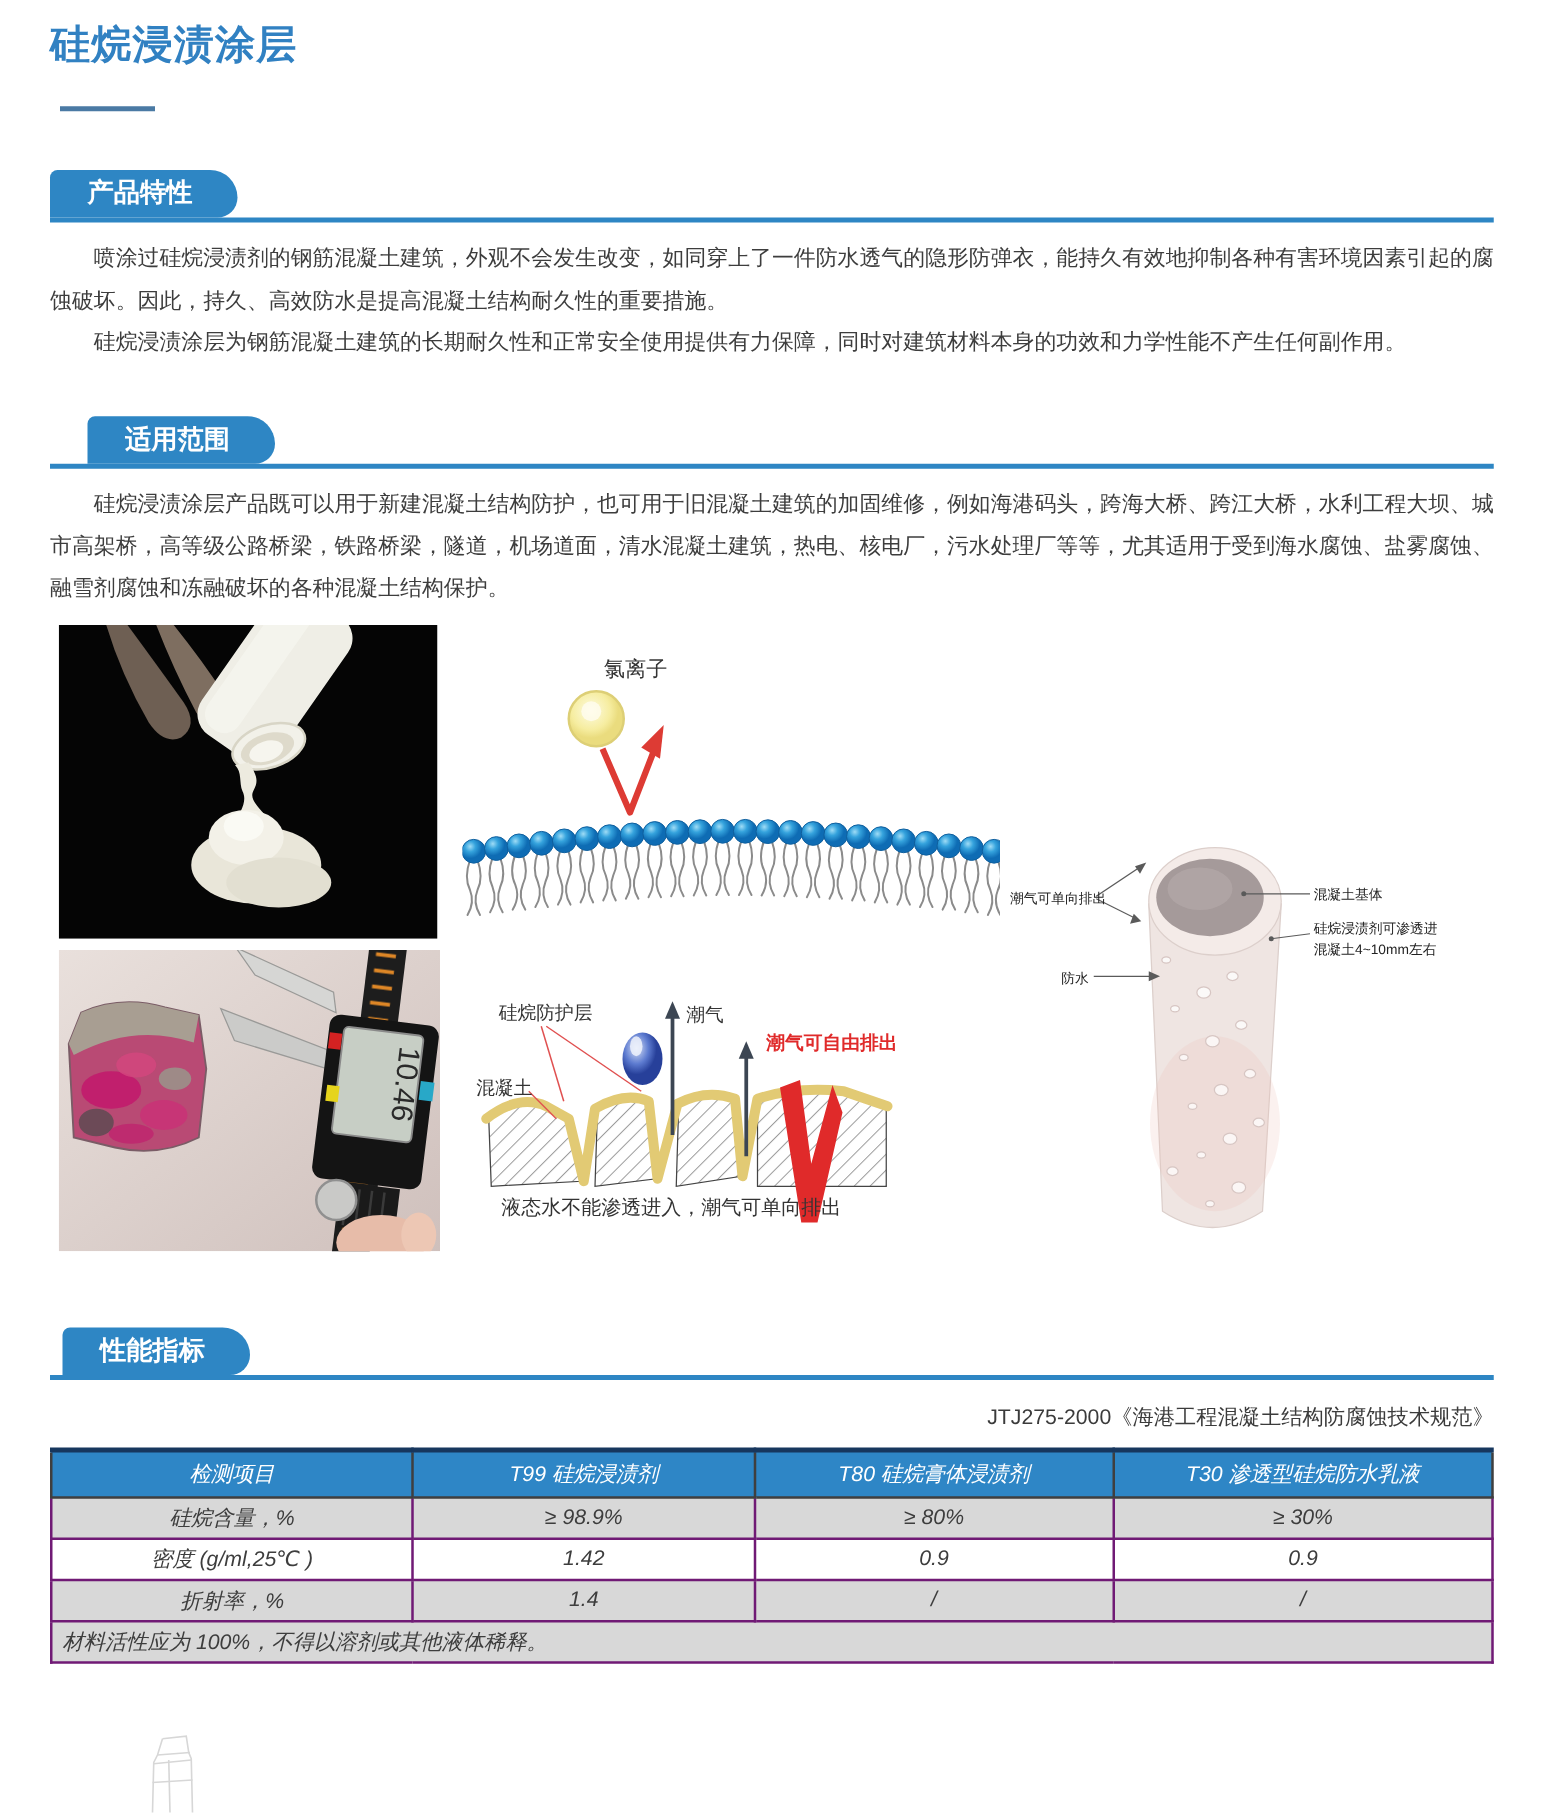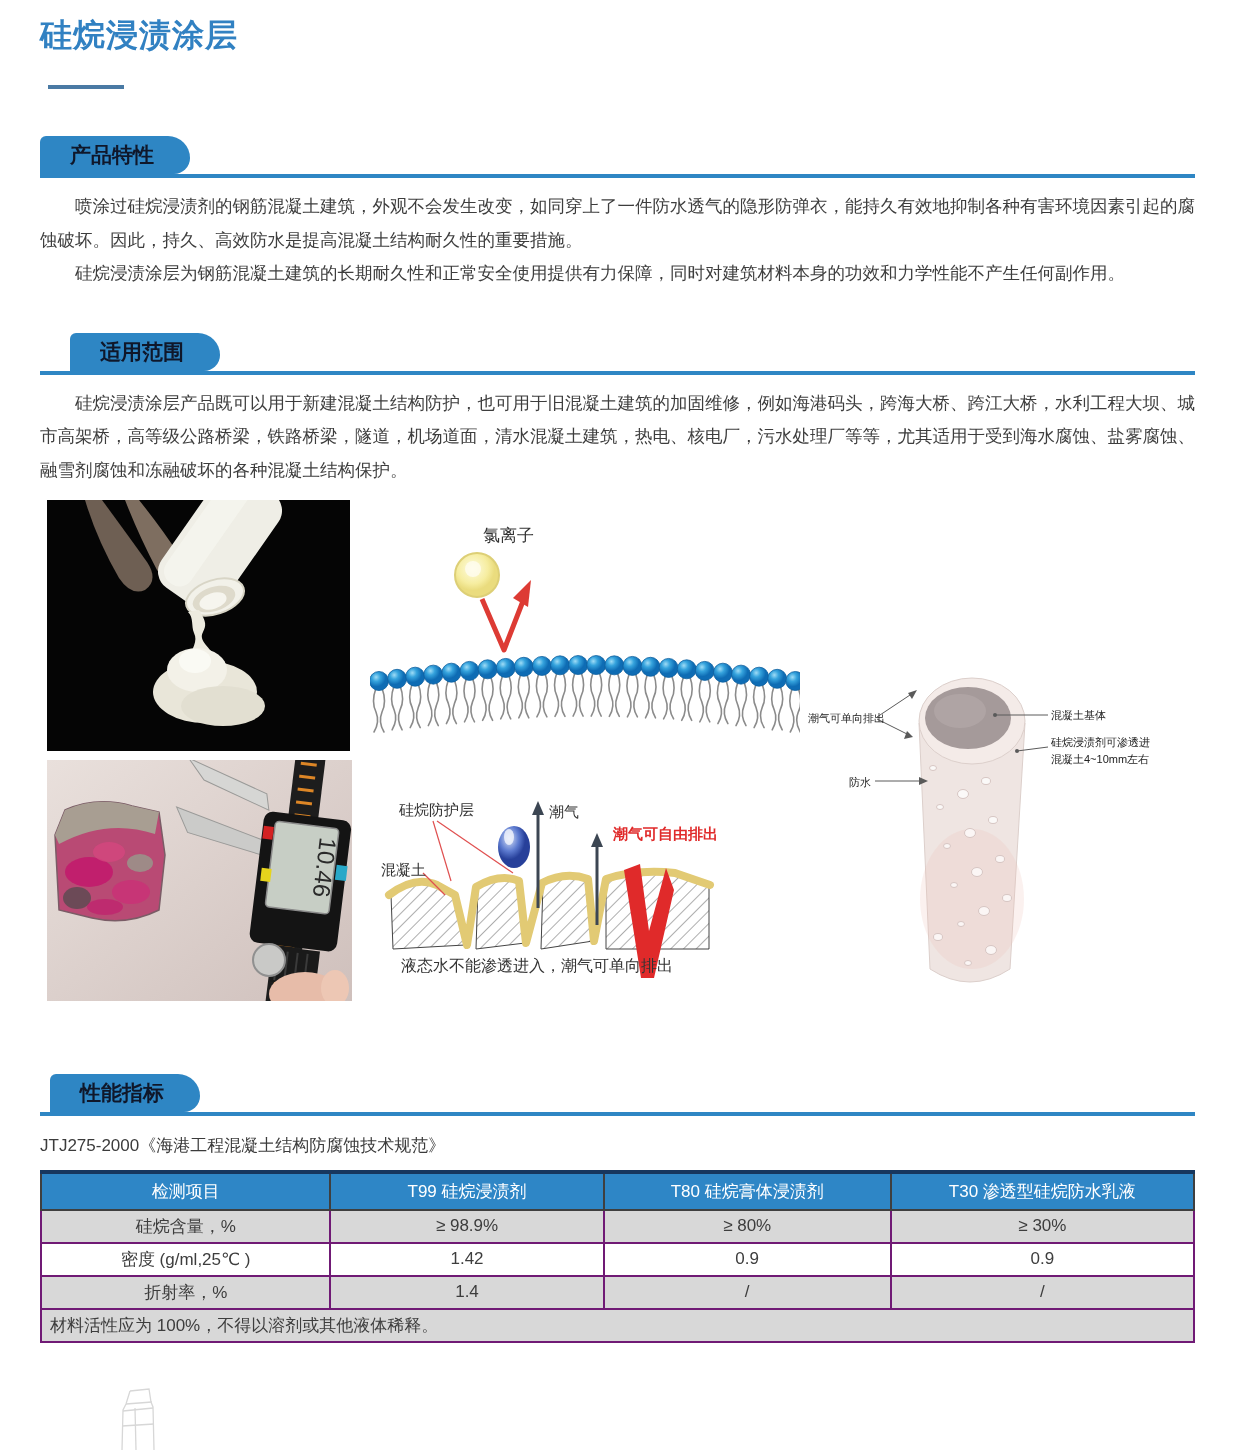--- a/index.html
+++ b/index.html
@@ -11,46 +11,46 @@
   .page-title{
     margin:14px 0 0 40px;font-size:32px;font-weight:bold;color:#3181c2;letter-spacing:1px;
   }
   .title-underline{
     margin:27px 0 0 48px;width:76px;height:4px;background:#4a7aa4;
   }
   .sec-head{
     margin:0 40px;border-bottom:4px solid #2e86c4;line-height:0;
   }
   .sec-tab{
-    display:inline-block;background:#2e86c4;color:#0f172a;font-weight:bold;
+    display:inline-block;background:#2e86c4;color:#ffffff;font-weight:bold;
     font-size:21px;line-height:1;padding:8px 36px 9px 30px;
     border-radius:6px 22px 16px 0;vertical-align:bottom;
   }
   .sec-head.first{margin-top:47px;}
   .sec-head.second{margin-top:42px;padding-left:30px;}
-  .sec-head.third{margin-top:56px;padding-left:10px;}
+  .sec-head.third{margin-top:44px;padding-left:10px;}
   .body-text{
     margin:12px 40px 0;font-size:17.5px;line-height:1.92;color:#3d3d3d;text-align:justify;
   }
   .body-text p{margin:0;text-indent:2em;}
   .figures{
     position:relative;margin:0 40px;height:530px;
   }
   .fig{position:absolute;}
   #fig-pour{left:7px;top:12px;}
   #fig-chloride{left:330px;top:15px;}
   #fig-cylinder{left:765px;top:185px;}
   #fig-caliper{left:7px;top:272px;}
   #fig-moisture{left:335px;top:285px;}
   .std-caption{
-    margin:18px 40px 0;text-align:left;font-size:17px;color:#3b3b3b;
+    margin:18px 40px 0;text-align:right;font-size:17px;color:#3b3b3b;
   }
   table.spec{
     margin:13px 40px 0;width:1155px;border-collapse:collapse;font-size:17px;
-    border-top:4px solid #17375e;table-layout:fixed;
+    border-top:4px solid #17375e;table-layout:fixed;font-style:italic;
   }
   table.spec th{
     background:#2e86c6;color:#ffffff;font-weight:normal;padding:6px 4px;
     border:2px solid #3f3f3f;text-align:center;
   }
   table.spec td{
     padding:4px 4px;border:2px solid #701a75;text-align:center;color:#3d3d3d;
     height:23px;vertical-align:middle;
   }
   table.spec tbody tr:nth-child(odd) td{background:#d8d8d8;}

